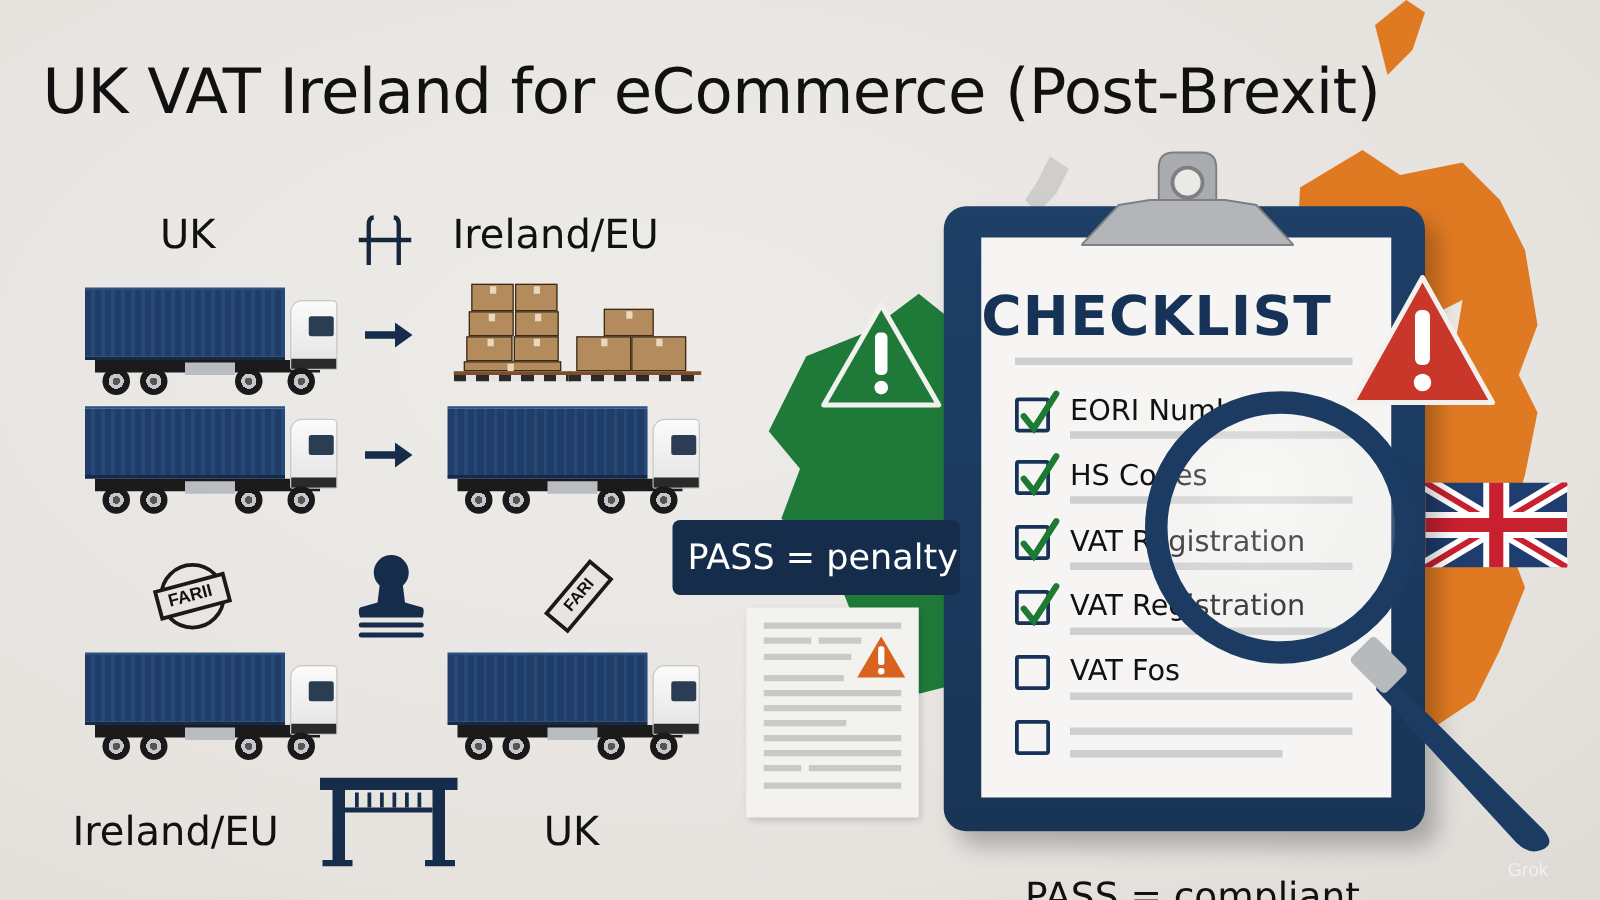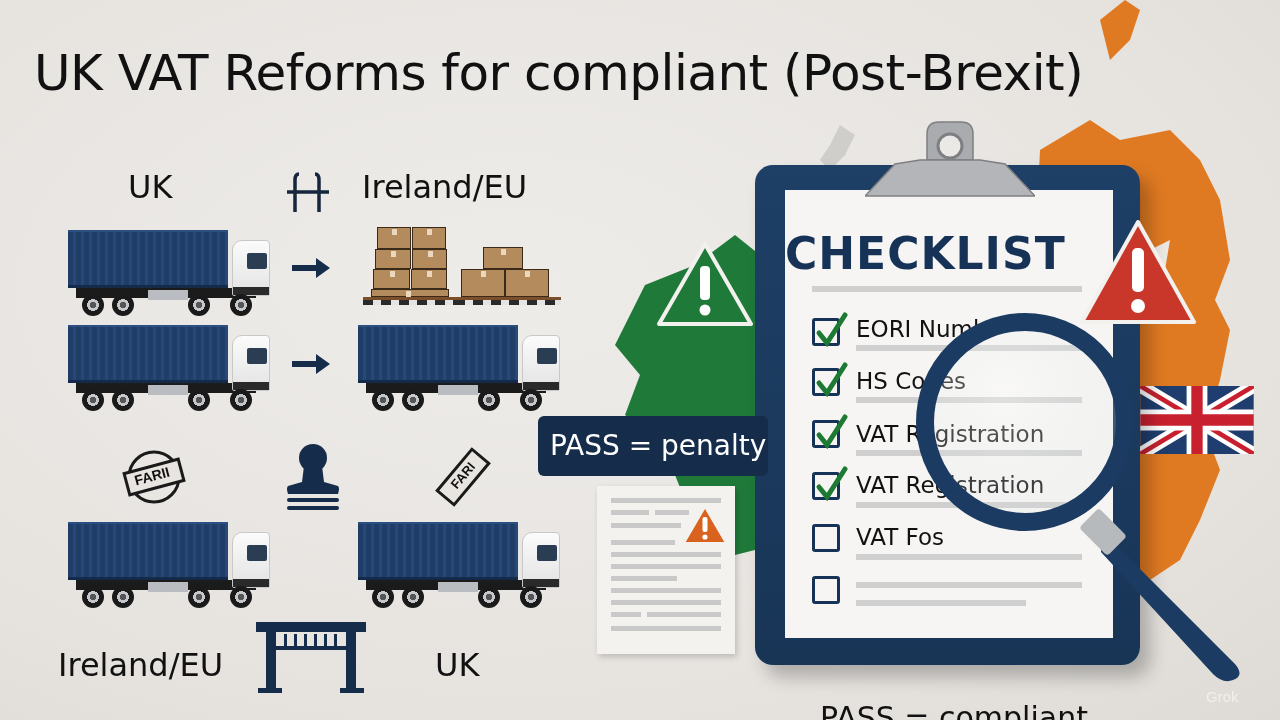--- a/index.html
+++ b/index.html
@@ -90,21 +90,21 @@
     box-shadow: 2px 3px 6px rgba(0,0,0,0.18); z-index: 7;
   }
   .doc .ln { position: absolute; height: 5px; background: #c9c9c9; }
 
   .pass { left: 820px; top: 700px; font-size: 30px; color: #111; z-index: 12; font-family: "DejaVu Sans", sans-serif; white-space: nowrap; }
   .watermark { left: 1206px; top: 688px; font-size: 15px; color: rgba(255,255,255,0.55); z-index: 3; }
 </style>
 </head>
 <body>
 
-<div class="abs title">UK VAT Reforms for compliant (Post-Brexit)</div>
+<div class="abs title">UK VAT Ireland for eCommerce (Post-Brexit)</div>
 
 <svg class="abs" style="left:1030px;top:0;z-index:1" width="250" height="680">
   <path d="M70 20 L95 0 L110 10 L100 40 L80 60 Z" fill="#e07a22"></path>
   <path d="M10 150 L60 120 L90 140 L140 130 L170 160 L190 200 L200 260 L185 300 L200 330 L190 380 L175 430 L190 470 L170 520 L150 560 L120 580 L90 600 L60 640 L40 660 L20 620 L10 560 L15 500 L5 440 L10 380 L0 320 L5 260 Z" fill="#e07a22"></path>
   <path d="M120 250 L140 240 L135 270 L118 268 Z" fill="#ece9e5"></path>
 </svg>
 <svg class="abs" style="left:585px;top:225px;z-index:1" width="190" height="340">
   <path d="M60 60 L110 40 L150 10 L175 30 L190 80 L185 200 L190 320 L150 330 L110 300 L90 250 L70 210 L40 190 L55 150 L30 120 Z" fill="#1f7a3a"></path>
 </svg>
 <svg class="abs" style="left:810px;top:120px;z-index:1" width="60" height="60">

